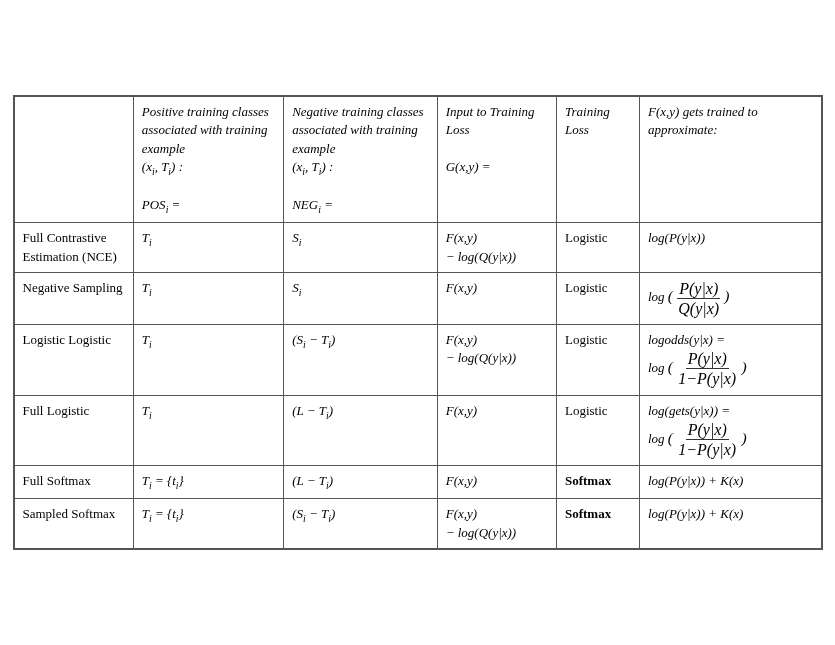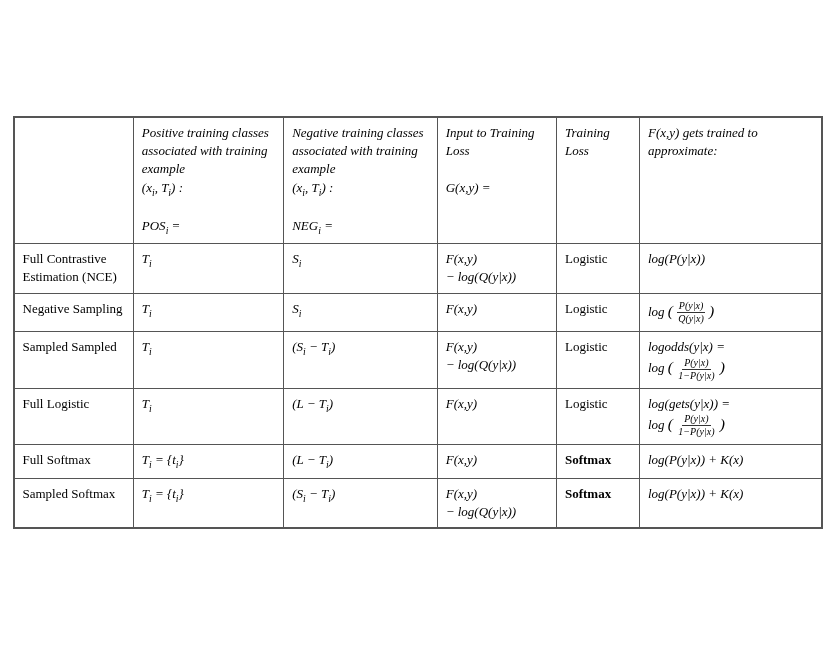--- a/index.html
+++ b/index.html
@@ -44,21 +44,21 @@
       font-style: italic;
     }
     .bold {
       font-weight: bold;
     }
     .frac {
       display: inline-flex;
       flex-direction: column;
       align-items: center;
       vertical-align: middle;
-      font-size: 10px;
+      font-size: 16px;
       line-height: 1.2;
     }
     .frac-num {
       border-bottom: 1px solid #333;
       padding: 0 2px;
       text-align: center;
     }
     .frac-den {
       padding: 0 2px;
       text-align: center;
@@ -152,21 +152,21 @@
               <span class="frac-num"><i>P</i>(<i>y</i>|<i>x</i>)</span>
               <span class="frac-den"><i>Q</i>(<i>y</i>|<i>x</i>)</span>
             </span>
             <span style="font-size:1.2em">)</span>
           </span>
         </td>
       </tr>
 
       <tr>
         <td class="col1">
-          <span>Sampled Sampled</span>
+          <span>Logistic Logistic</span>
         </td>
         <td class="col2">
           <span class="math"><i>T<sub>i</sub></i></span>
         </td>
         <td class="col3">
           <span class="math">(<i>S<sub>i</sub></i> − <i>T<sub>i</sub></i>)</span>
         </td>
         <td class="col4">
           <span class="math">
             <i>F</i>(<i>x</i>,<i>y</i>)<br>

